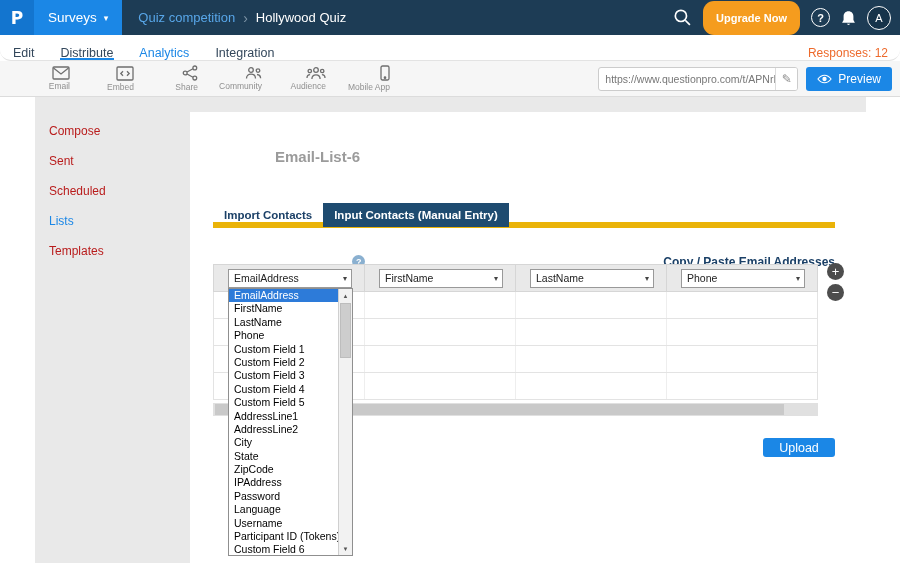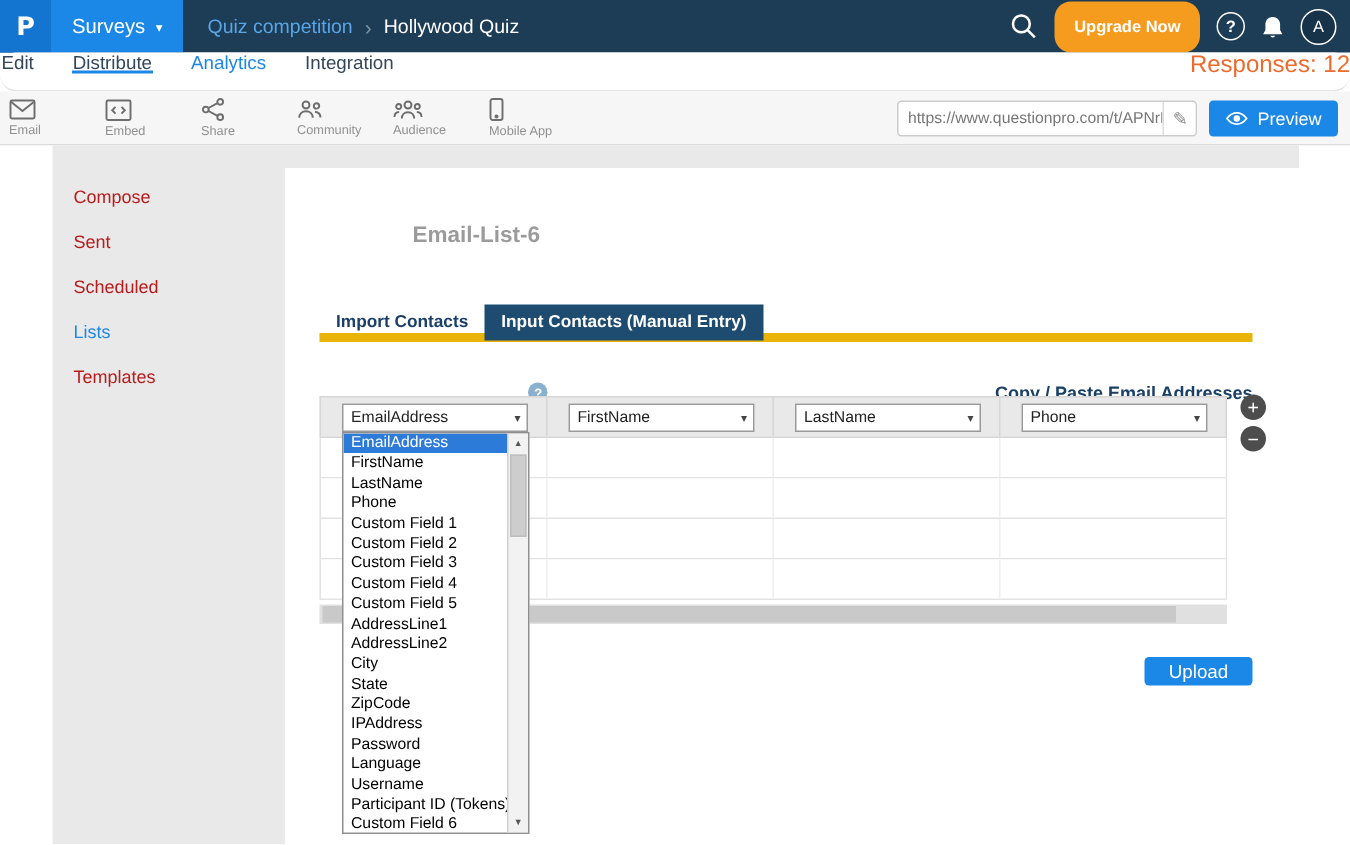--- a/index.html
+++ b/index.html
@@ -28,32 +28,32 @@
                  height:34px; padding:0 13px; font-size:11px; font-weight:bold; cursor:pointer; }
   .help-btn { width:19px; height:19px; border:1.5px solid #fff; border-radius:50%; background:none;
               color:#fff; font-size:11px; font-weight:bold; display:flex; align-items:center;
               justify-content:center; cursor:pointer; }
   .avatar { width:24px; height:24px; border-radius:50%; border:1.5px solid #fff;
             background:#16334a; color:#fff; font-size:11px; display:flex; align-items:center;
             justify-content:center; cursor:pointer; }
 
   
   .navbar { position:absolute; top:35px; left:0; right:0; height:26px; background:#fff;
-            border-bottom:1px solid #e3e3e3; display:flex; align-items:flex-start; padding:0 0;border-radius:11px; }
+            border-bottom:1px solid #e3e3e3; display:flex; align-items:flex-end; padding:0 12px;border-radius:11px; }
   .nav-item { font-size:12.5px; color:var(--navy-text,#33475b); display:flex; align-items:center;
               margin-right:24px; cursor:pointer; padding:0 1px; }
   .nav-item.active { box-shadow: inset 0 -2px 0 var(--accent-blue,#1b87e6); }
   .nav-item.alt { color:var(--accent-blue,#1b87e6); }
   .responses { margin-left:auto; display:flex; align-items:center; color:var(--responses-orange,#ed6a2c);
-               font-size:16px; }
+               font-size:12px; }
 
   
   .toolbar { position:absolute; top:61px; left:0; right:0; height:36px; background:#f6f6f6;
              border-bottom:1px solid #dcdcdc; display:flex; align-items:center; }
-  .tool-item { width:64px; height:34px; display:flex; flex-direction:column; align-items:flex-start;
+  .tool-item { width:64px; height:34px; display:flex; flex-direction:column; align-items:flex-end;
                justify-content:center; gap:1px; color:#6e6e6e; cursor:pointer; }
   .tool-item:first-child { margin-left:6px; }
   .tool-label { font-size:8.5px; color:#909090; white-space:nowrap; }
   .url-group { margin-left:auto; display:flex; align-items:center; gap:8px; padding-right:8px; }
   .url-box { width:200px; height:24px; background:#fff; border:1px solid #ccc; border-radius:3px;
              display:flex; align-items:center; overflow:hidden; }
   .url-text { flex:1; font-size:10.5px; color:#777; padding:0 6px; white-space:nowrap;
               overflow:hidden; cursor:text; }
   .pencil-seg { width:22px; height:100%; border-left:1px solid #ddd; display:flex; align-items:center;
                 justify-content:center; color:#888; font-size:12px; cursor:pointer; background:#fff; border-top:0; border-right:0; border-bottom:0;}

